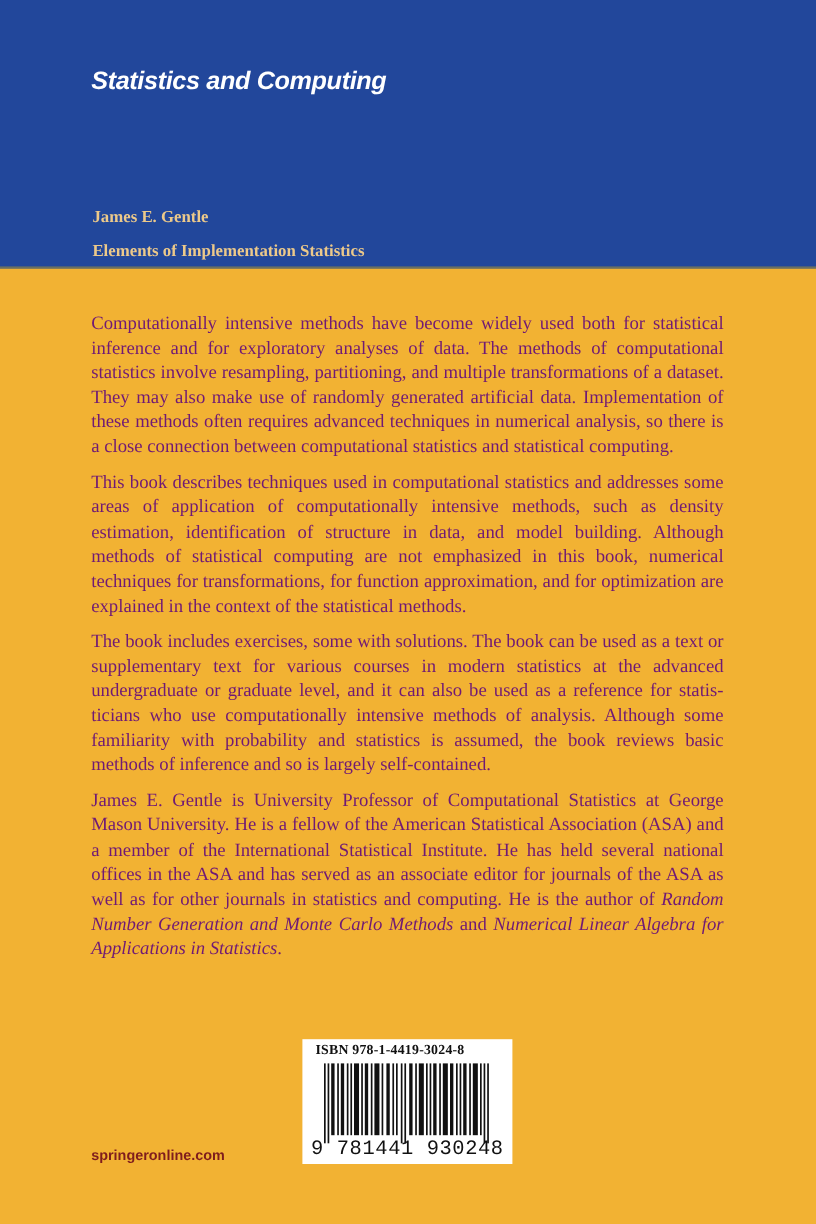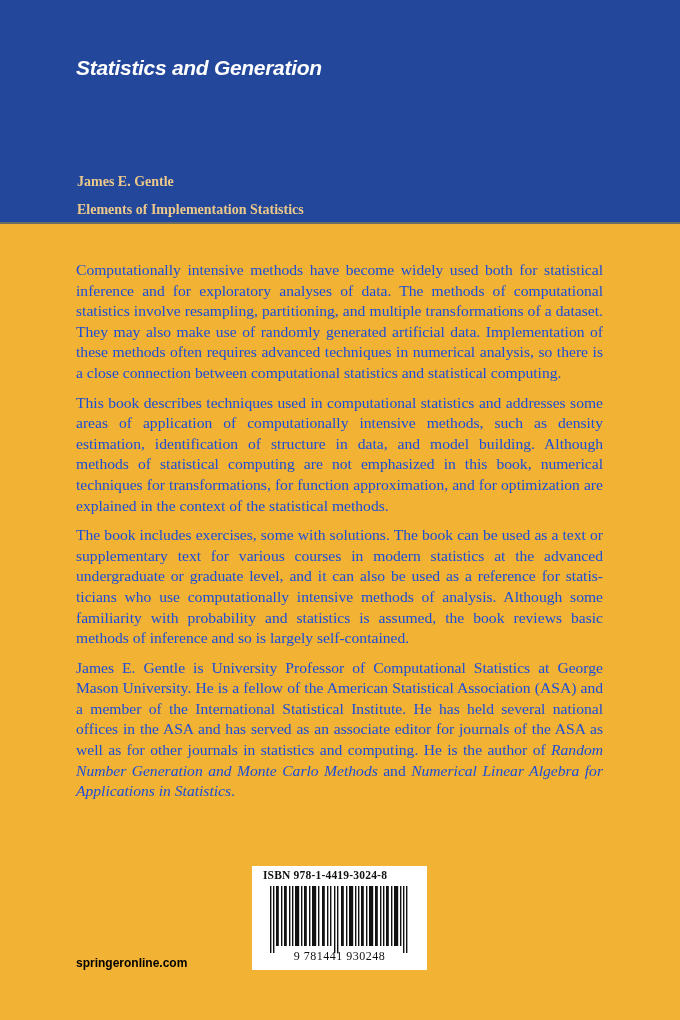--- a/index.html
+++ b/index.html
@@ -27,56 +27,56 @@
   .author {
     position: absolute; left: 77px; top: 174px;
     color: #ecc98a; font-weight: bold; font-size: 14px; text-align: center;
   }
   .book-title {
     position: absolute; left: 77px; top: 202px;
     color: #ecc98a; font-weight: bold; font-size: 14px;
   }
   .body-text {
     position: absolute; left: 76px; top: 260px; width: 527px;
-    color: #1d4ed8; font-size: 15.6px; line-height: 20.6px;
+    color: #701a75; font-size: 15.6px; line-height: 20.6px;
     text-align: justify; hyphens: manual;
   }
   .body-text p { margin: 0 0 9px 0; }
   .body-text em { font-style: italic; }
   .website {
     position: absolute; left: 76px; top: 956px;
-    color: #000000;
+    color: #7f1d1d;
     font-family: "Liberation Sans", "DejaVu Sans", sans-serif;
     font-weight: bold; font-size: 12px;
   }
   .barcode-box {
     position: absolute; left: 252px; top: 866px; width: 175px; height: 104px;
     background: #ffffff;
   }
   .isbn-text {
     position: absolute; left: 0; top: 3px; width: 146px; text-align: center;
     font-family: Liberation Serif, serif;
     font-size: 11.5px; font-weight: bold; color: #111; letter-spacing: 0.2px;
   }
   .bars {
     position: absolute; left: 12px; top: 20px; width: 152px; height: 67px;
   }
   .ean-digits {
     position: absolute; left: 0; top: 83px; width: 175px; text-align: center;
-    font-family: Liberation Serif, serif;
-    font-size: 12px; color: #111; letter-spacing: 0.5px;
+    font-family: Liberation Mono, monospace;
+    font-size: 17px; color: #111; letter-spacing: 0.5px;
   }
 </style>
 </head>
 <body>
 
 <div class="top-band"></div>
 <div class="divider-line"></div>
 
-<div class="series-title">Statistics and Generation</div>
+<div class="series-title">Statistics and Computing</div>
 <div class="author">James E. Gentle</div>
 <div class="book-title">Elements of Implementation Statistics</div>
 
 <div class="body-text">
   <p>Computationally intensive methods have become widely used both for statistical inference and for exploratory analyses of data. The methods of computational statistics involve resampling, partitioning, and multiple transformations of a dataset. They may also make use of randomly generated artificial data. Implementation of these methods often requires advanced techniques in numer­ical analysis, so there is a close connection between computational statistics and statistical computing.</p>
   <p>This book describes techniques used in computational statistics and addresses some areas of application of computationally intensive methods, such as density estimation, identification of structure in data, and model building. Although methods of statistical computing are not emphasized in this book, numerical techniques for transformations, for function approximation, and for optimiza­tion are explained in the context of the statistical methods.</p>
   <p>The book includes exercises, some with solutions. The book can be used as a text or supplementary text for various courses in modern statistics at the advanced undergraduate or graduate level, and it can also be used as a reference for statis­ticians who use computationally intensive methods of analysis. Although some familiarity with probability and statistics is assumed, the book reviews basic methods of inference and so is largely self-contained.</p>
   <p><span>James E. Gentle is University Professor of Computational Statistics at George Mason University. He is a fellow of the American Statistical Association (ASA) and a member of the International Statistical Institute. He has held several national offices in the ASA and has served as an associate editor for journals of the ASA as well as for other journals in statistics and computing. He is the author of </span><em>Random Number Generation and Monte Carlo Methods</em><span> and </span><em>Numerical Linear Algebra for Applications in Statistics</em><span>.</span></p>
 </div>
 

